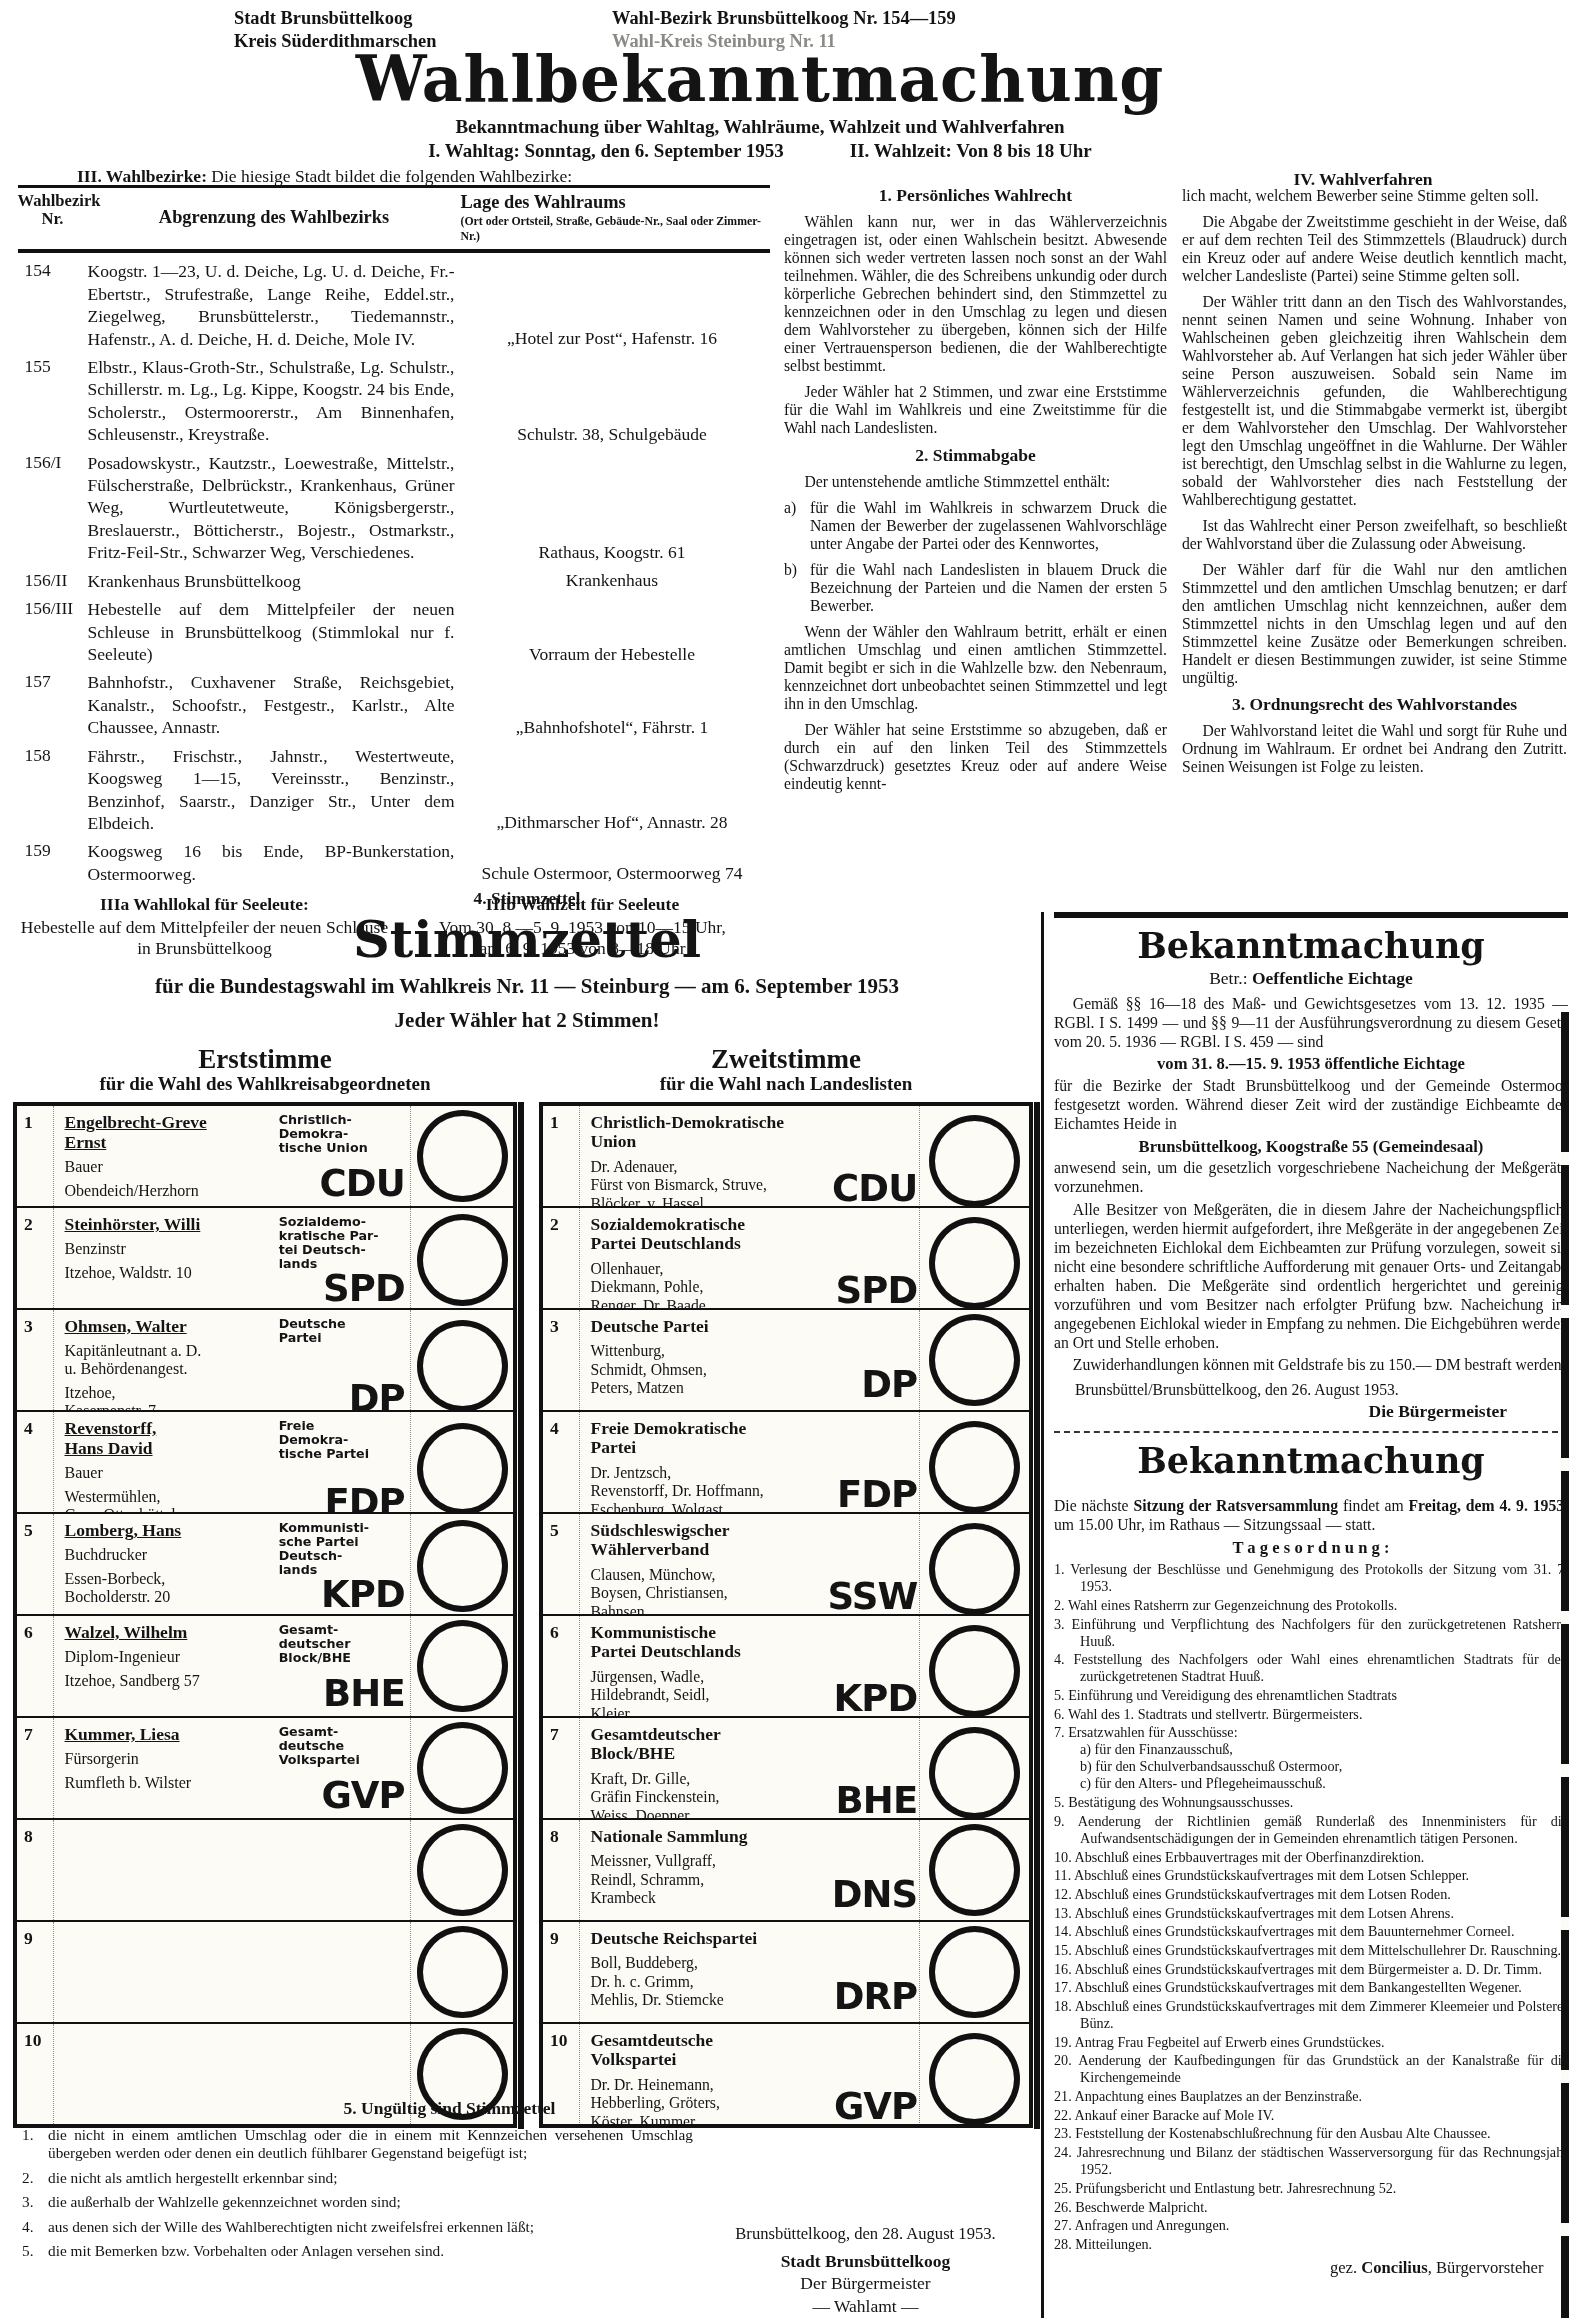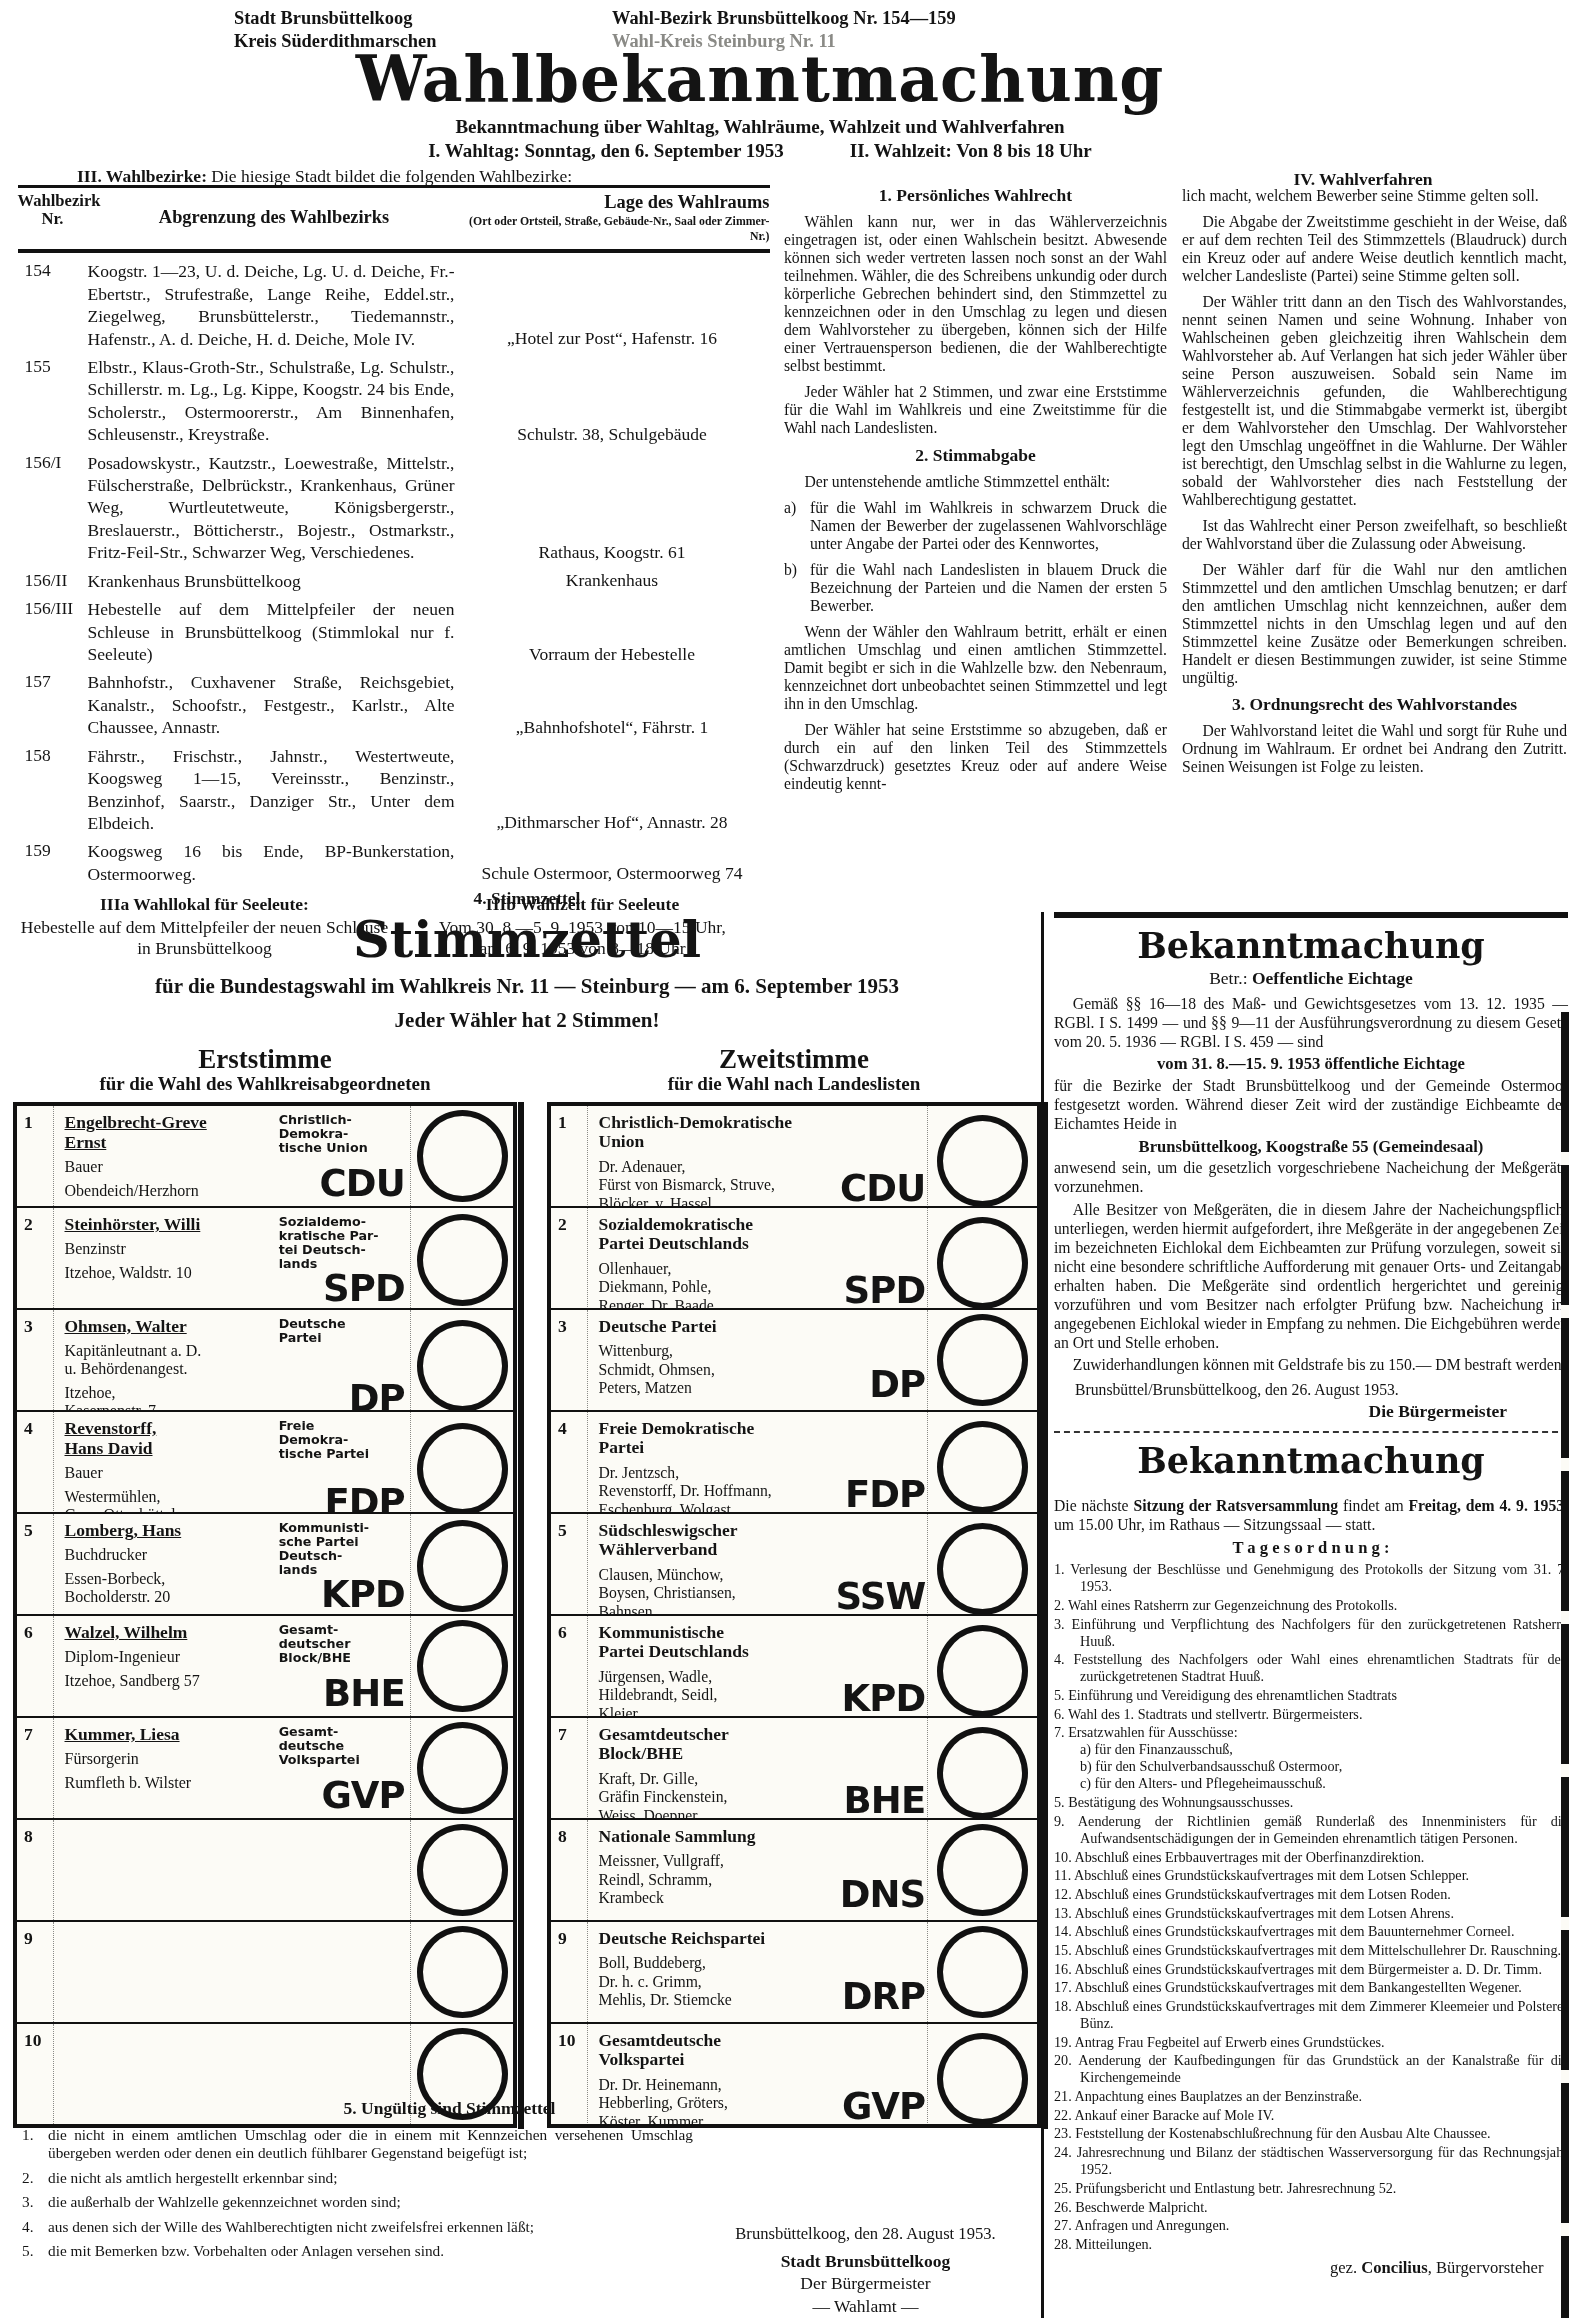--- a/index.html
+++ b/index.html
@@ -18,21 +18,21 @@
   .date-row{position:absolute;left:87px;top:140px;width:1346px;text-align:center;font-size:19px;font-weight:bold;}
   .date-row span{margin:0 33px;}
   .districts-intro{position:absolute;left:77px;top:166px;width:699px;font-size:17.5px;}
   .sec4-head{position:absolute;left:1162px;top:169px;width:402px;text-align:center;font-size:17.5px;font-weight:bold;}
   
   .t-col{position:absolute;left:17.5px;top:185px;width:752px;}
   .t-head{display:grid;grid-template-columns:70px 1fr 309px;border-top:3.5px solid #111;border-bottom:4.4px solid #111;
           padding:3.5px 0 5.2px 0;font-weight:bold;}
   .t-h1{font-size:16.6px;text-align:center;line-height:1.1;}
   .t-h2{font-size:18.4px;text-align:center;align-self:center;}
-  .t-h3{font-size:18.4px;text-align:right;}
+  .t-h3{font-size:18.4px;text-align:left;}
   .t-h3s{font-size:11.8px;font-weight:bold;margin-top:1.7px;}
   .t-rows{padding-top:7px;}
   .t-row{display:grid;grid-template-columns:70px 367px 1fr;margin-bottom:6.1px;}
   .t-nr{font-size:17.5px;padding-left:7px;}
   .t-streets{font-size:17.5px;line-height:1.28;text-align:justify;}
   .t-loc{font-size:17.5px;text-align:center;align-self:end;line-height:1.25;}
   .seel{display:grid;grid-template-columns:1fr 1fr;column-gap:4px;margin-top:8.7px;}
   .seel-h{font-size:17.5px;font-weight:bold;text-align:center;}
   .seel-t{font-size:17.5px;text-align:center;line-height:1.25;margin-top:1.7px;}
   
@@ -43,21 +43,21 @@
   .colh{font-size:17.5px;font-weight:bold;text-align:center;margin:5.2px 0 7px 0;}
   .ab-item{display:grid;grid-template-columns:26px 1fr;margin:0 0 7.9px 0;}
   .ab-m{font-size:15.7px;}
   .ab-t{font-size:15.7px;line-height:18px;text-align:justify;}
   
   .ballot-area{position:absolute;left:13px;top:888px;width:1028px;}
   .sz-small{text-align:center;font-size:17.5px;font-weight:bold;}
   .sz-title{text-align:center;font-size:51px;font-weight:bold;margin-top:0px;font-family:"DejaVu Serif","Liberation Serif",serif;}
   .sz-sub{text-align:center;font-size:21px;font-weight:bold;margin-top:5.2px;}
   .sz-note{text-align:center;font-size:21px;font-weight:bold;margin-top:8.7px;}
-  .ballots{display:flex;gap:30px;margin-top:12.2px;}
+  .ballots{display:flex;gap:22px;margin-top:12.2px;}
   .bw-left{width:504px;}
   .bw-right{width:494px;}
   .ballot-title{text-align:center;font-size:27px;font-weight:bold;line-height:1.05;}
   .ballot-subtitle{text-align:center;font-size:19px;font-weight:bold;margin-bottom:7px;}
   .ballot{position:relative;border:4.4px solid #111;background:#fcfbf6;}
   .ballot::after{content:"";position:absolute;right:-10.5px;top:-4.4px;bottom:-4.4px;width:5.2px;background:#111;}
   .b-row{display:grid;height:100px;overflow:hidden;border-bottom:2.6px solid #111;}
   .b-row:last-child{border-bottom:none;}
   .bw-left .b-row{grid-template-columns:37px 1fr 133px 103px;}
   .bw-right .b-row{grid-template-columns:37px 1fr 107px 110px;}

